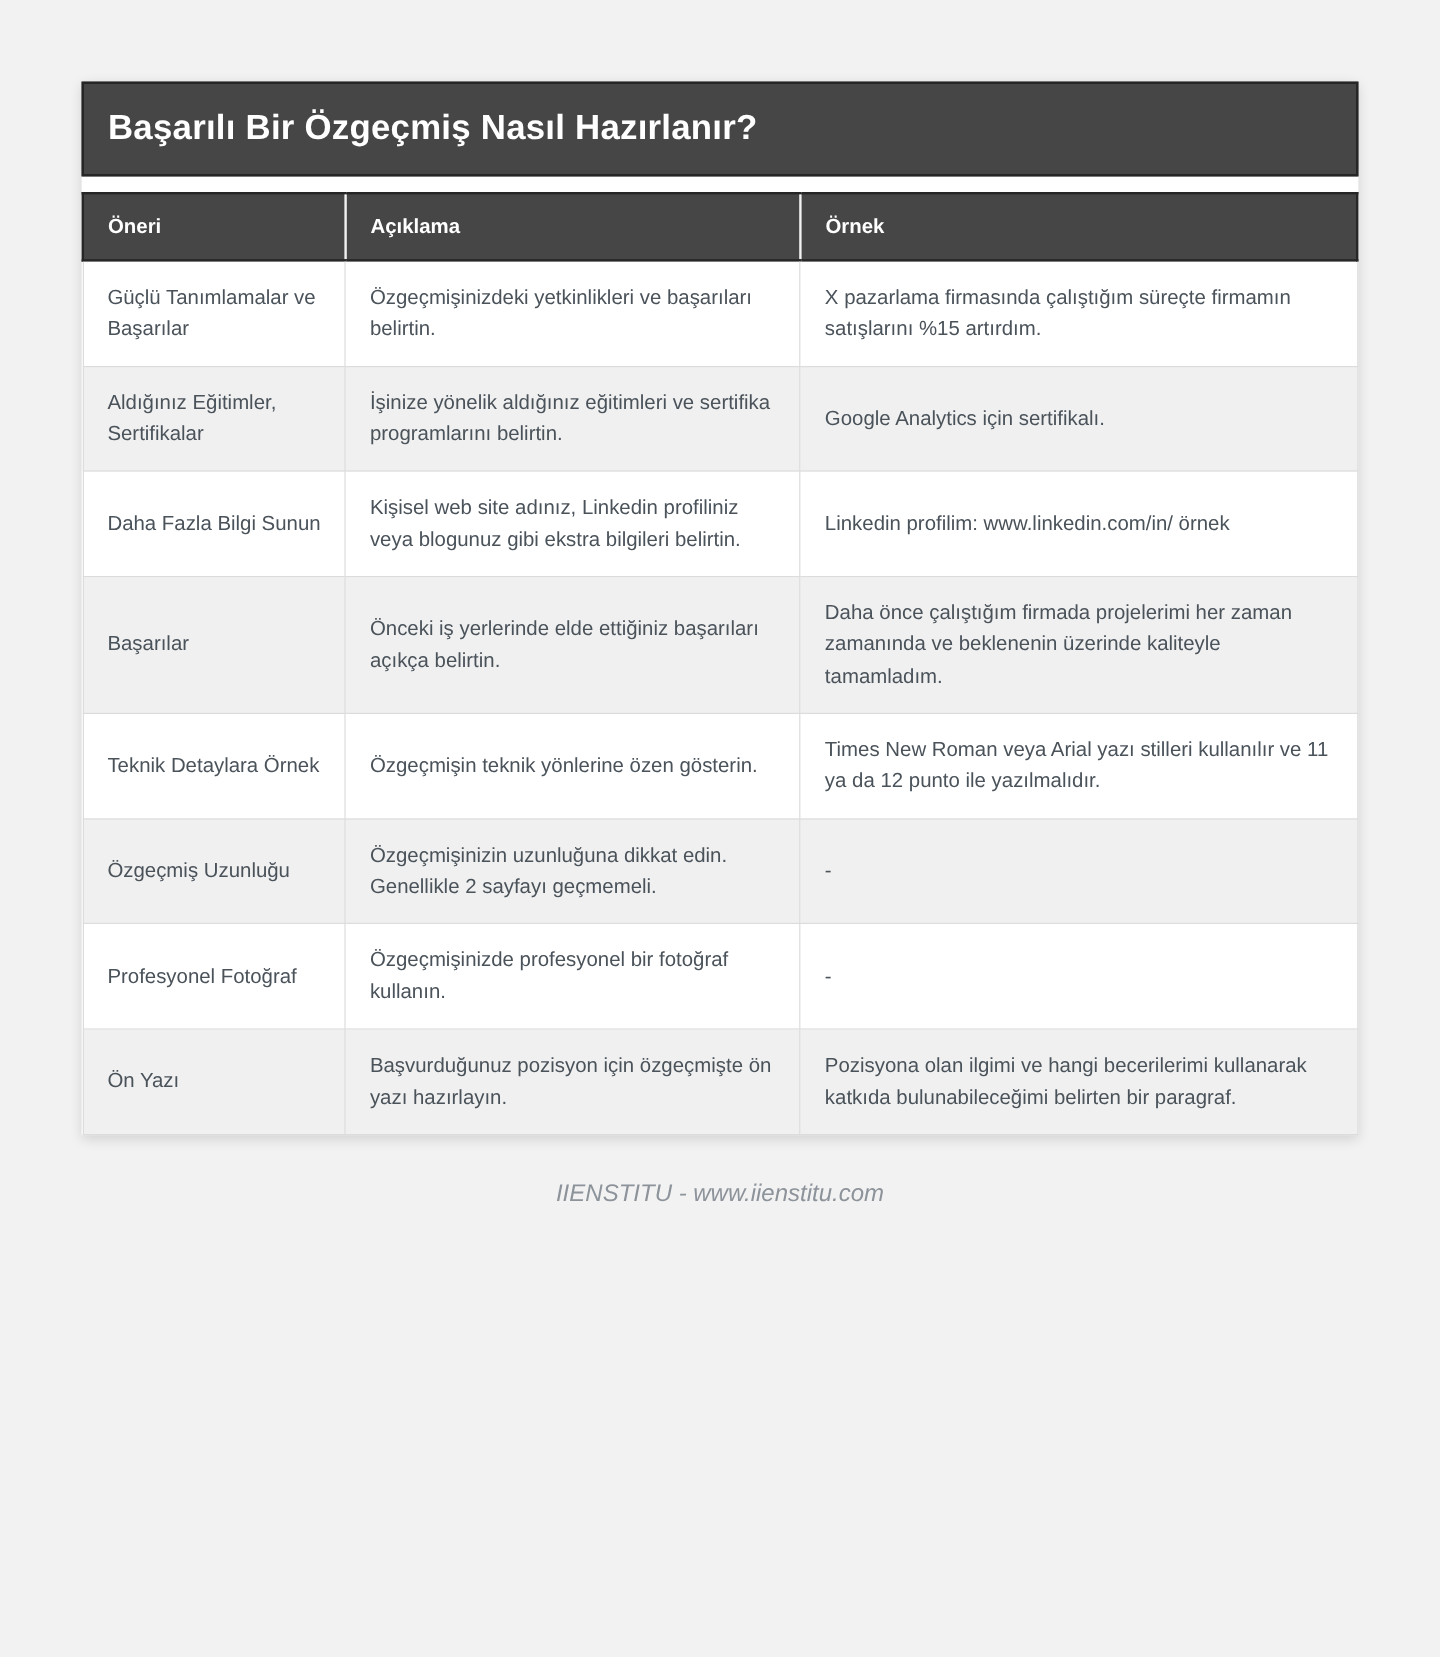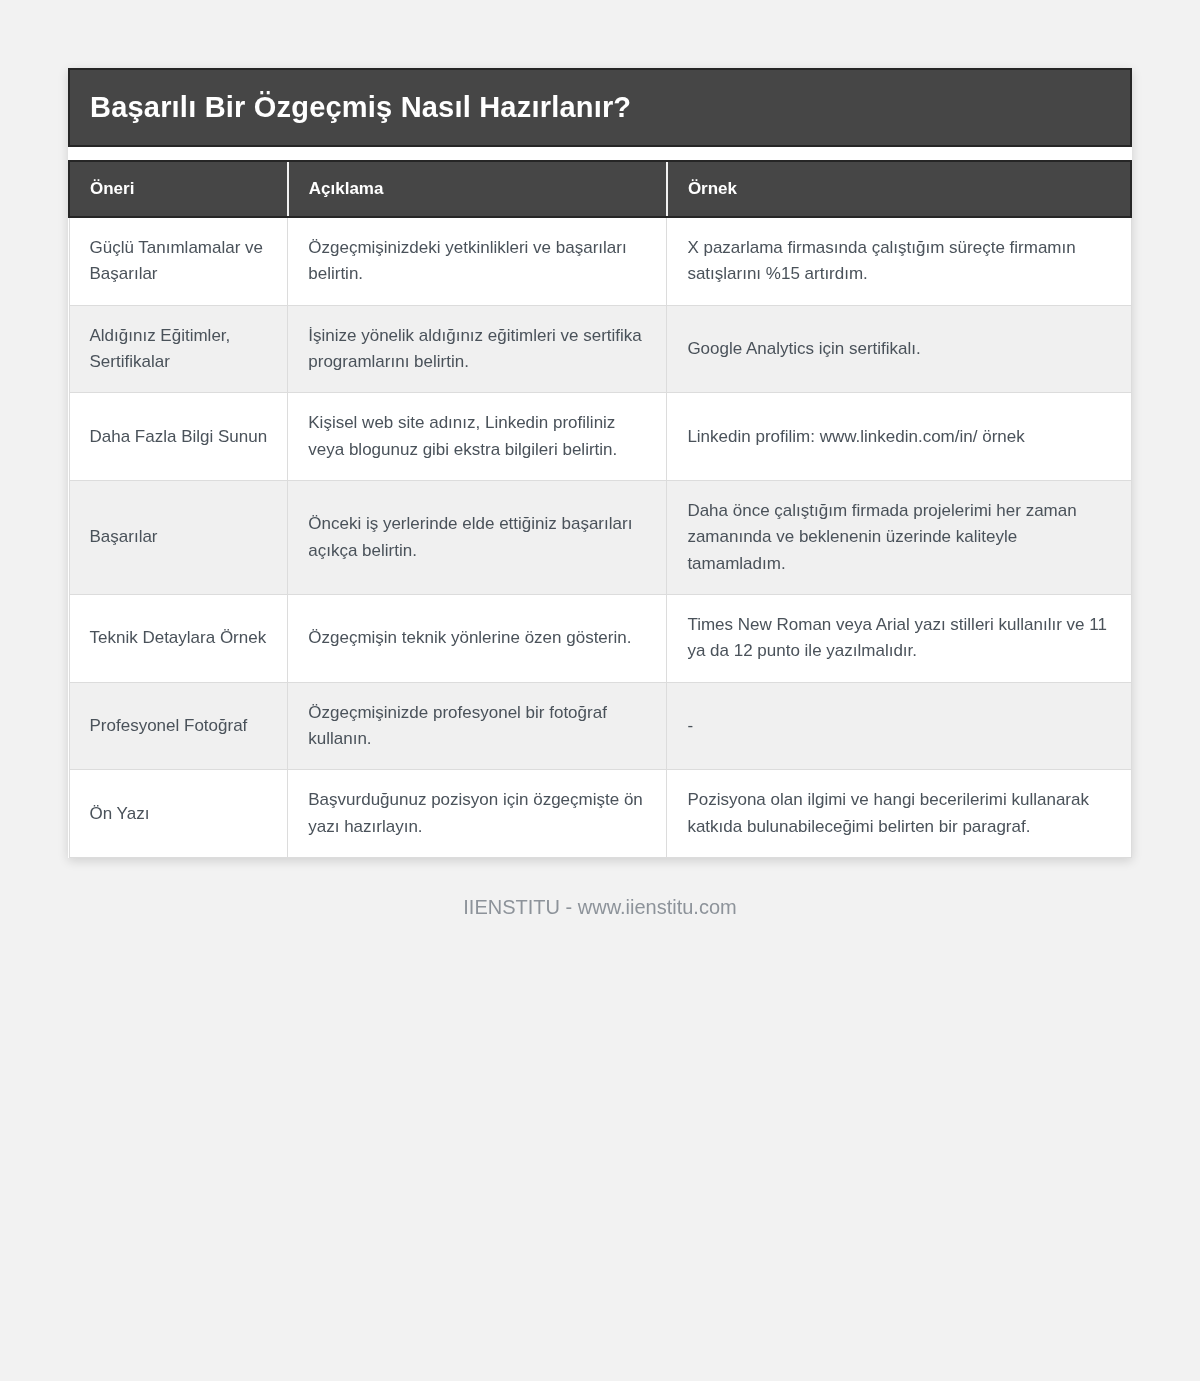--- a/index.html
+++ b/index.html
@@ -72,20 +72,21 @@
     overflow-wrap: break-word;
   }
   table.tips tbody tr:nth-child(even) td {
     background: var(--row-alt-bg);
   }
   .footer {
     text-align: center;
     color: var(--footer-text-color);
     font-size: 20px;
     margin-top: 38px;
+    font-style: italic;
   }
 </style>
 </head>
 <body>
 
 <div class="page">
   <div class="card">
     <div class="title-bar">Başarılı Bir Özgeçmiş Nasıl Hazırlanır?</div>
     <table class="tips">
       <colgroup>
@@ -120,20 +121,25 @@
             <td>Başarılar</td>
             <td>Önceki iş yerlerinde elde ettiğiniz başarıları açıkça belirtin.</td>
             <td>Daha önce çalıştığım firmada projelerimi her zaman zamanında ve beklenenin üzerinde kaliteyle tamamladım.</td>
           </tr>
           <tr>
             <td>Teknik Detaylara Örnek</td>
             <td>Özgeçmişin teknik yönlerine özen gösterin.</td>
             <td>Times New Roman veya Arial yazı stilleri kullanılır ve 11 ya da 12 punto ile yazılmalıdır.</td>
           </tr>
           <tr>
+            <td>Özgeçmiş Uzunluğu</td>
+            <td>Özgeçmişinizin uzunluğuna dikkat edin. Genellikle 2 sayfayı geçmemeli.</td>
+            <td>-</td>
+          </tr>
+          <tr>
             <td>Profesyonel Fotoğraf</td>
             <td>Özgeçmişinizde profesyonel bir fotoğraf kullanın.</td>
             <td>-</td>
           </tr>
           <tr>
             <td>Ön Yazı</td>
             <td>Başvurduğunuz pozisyon için özgeçmişte ön yazı hazırlayın.</td>
             <td>Pozisyona olan ilgimi ve hangi becerilerimi kullanarak katkıda bulunabileceğimi belirten bir paragraf.</td>
           </tr>
         </tbody>

